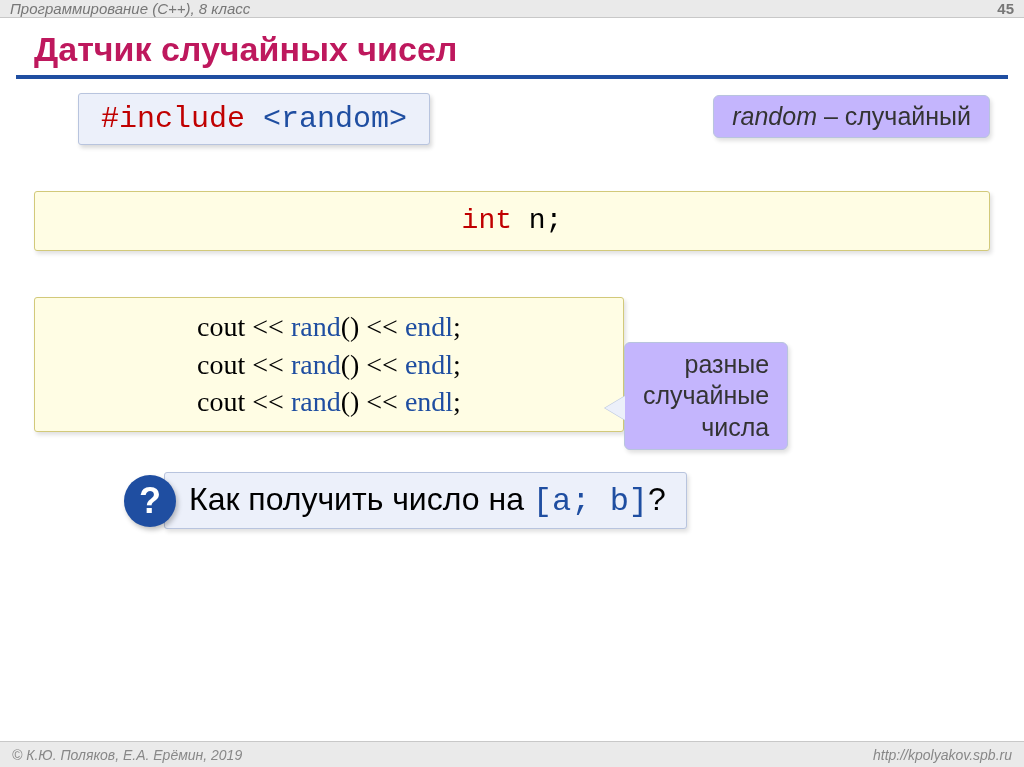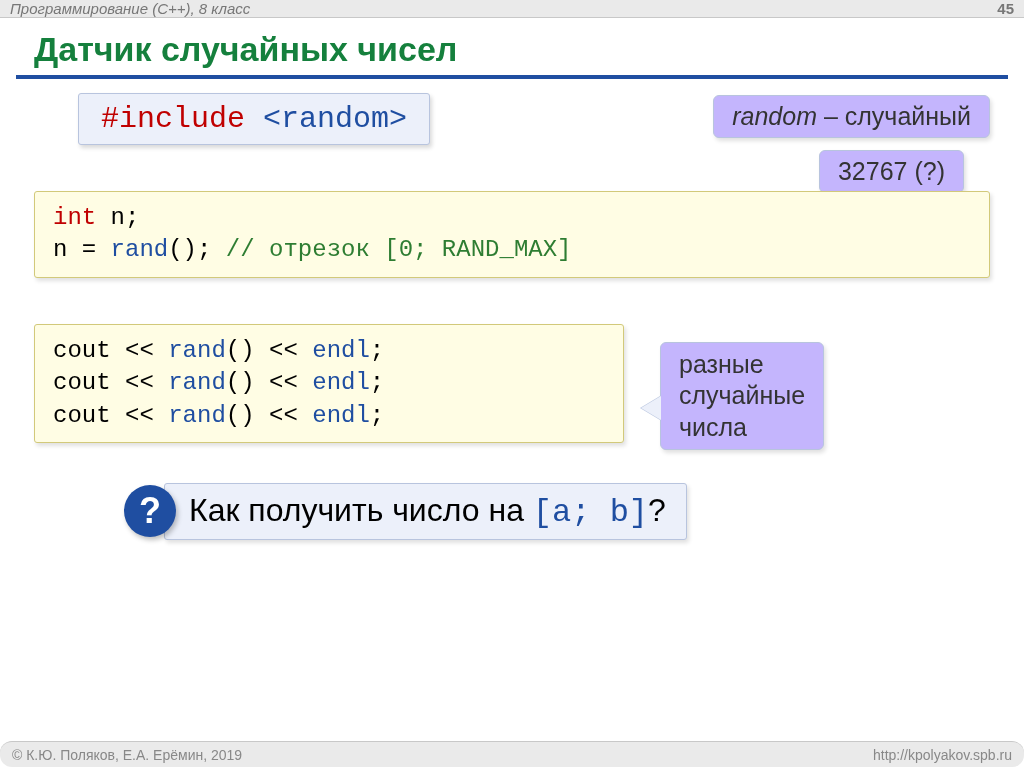--- a/index.html
+++ b/index.html
@@ -5,21 +5,21 @@
   * { box-sizing: border-box; margin: 0; padding: 0; }
   html, body { width: 1024px; height: 767px; font-family: Arial, sans-serif; background: #fff; }
   .slide { position: relative; width: 1024px; height: 767px; background: #fff; }
   .header-bar {
     height: 18px; background: #eaeaea; border-bottom: 1px solid #c8c8c8;
     display: flex; justify-content: space-between; align-items: center;
     padding: 0 10px; color: #777; font-size: 15px; font-style: italic;
   }
   .header-right { font-weight: bold; font-style: normal; font-size: 15px; color: #777; }
   .title {
-    font-size: 34px; font-weight: bold; color: #15803d; padding: 12px 34px 6px 34px;
+    font-size: 34px; font-weight: bold; color: #be185d; padding: 12px 34px 6px 34px;
   }
   .title-underline {
     margin: 0 16px 14px 16px; height: 4px; background: #1f4ea1;
   }
   .content { padding: 0 34px; }
   .row1 { display: flex; align-items: flex-start; gap: 20px; position: relative; padding-left: 44px; }
   .include-box {
     background: #ecf0fa; border: 1px solid #b8c4de; border-radius: 3px;
     padding: 8px 22px; font-family: "Courier New", monospace; font-size: 30px;
     box-shadow: 2px 3px 4px rgba(0,0,0,.15);
@@ -34,27 +34,27 @@
     box-shadow: 2px 3px 4px rgba(0,0,0,.12);
     position: relative;
   }
   .callout-rand { margin-left: auto; margin-top: 2px; }
   .callout-rand em { font-style: italic; }
   .callout-max {
     position: absolute; right: 60px; top: 150px;
   }
   .codeblock {
     background: #fffde4; border: 1px solid #d2c97a; border-radius: 3px;
-    padding: 10px 18px; font-family: "Courier New", monospace; font-size: 24px;
+    padding: 10px 18px; font-family: "Courier New", monospace; font-size: 28px;
     line-height: 1.35; box-shadow: 2px 3px 4px rgba(0,0,0,.12);
-    margin-top: 46px; position: relative;
+    margin-top: 46px; position: relative; text-align: center;
   }
-  .codeblock2 { width: 590px; }
+  .codeblock2 { width: 590px; font-family: Liberation Serif, serif; }
   .callout-diff {
-    position: absolute; left: 660px; top: 342px; text-align: left; line-height: 1.25;
+    position: absolute; left: 624px; top: 342px; text-align: right; line-height: 1.25;
   }
   .callout-diff::before {
     content: ""; position: absolute; left: -20px; top: 50%;
     border-right: 20px solid #ecf0fa; border-top: 12px solid transparent; border-bottom: 12px solid transparent;
     filter: drop-shadow(-1px 0 0 #b8c4de);
   }
   .question-row {
     display: flex; align-items: center; margin-top: 40px; margin-left: 90px; gap: 0;
   }
   .q-circle {
@@ -66,21 +66,21 @@
   .q-box {
     background: #ecf0fa; border: 1px solid #b8c4de; border-radius: 3px;
     padding: 8px 20px 8px 24px; font-size: 32px; color: #000;
     box-shadow: 2px 3px 4px rgba(0,0,0,.12);
   }
   .q-box .mono { font-family: "Courier New", monospace; color: #1f4ea1; }
   .footer-bar {
     position: absolute; bottom: 0; left: 0; right: 0; height: 26px;
     background: #eaeaea; border-top: 1px solid #c8c8c8;
     display: flex; justify-content: space-between; align-items: center;
-    padding: 0 12px; color: #888; font-size: 14px;  border-radius: 12px;
+    padding: 0 12px; color: #888; font-size: 14px; font-style: italic;
   }
 </style>
 </head>
 <body>
 
 <div class="slide">
 
   <div class="header-bar">
     <span>Программирование (C++), 8 класс</span>
     <span class="header-right">45</span>
@@ -93,28 +93,24 @@
 
     <div class="row1">
       <div class="include-box">
         <span class="kw-red">#include </span><span class="kw-blue">&lt;</span><span class="kw-blue">random</span><span class="kw-blue">&gt;</span>
       </div>
       <div class="callout callout-rand">
         <em>random</em><span> – случайный</span>
       </div>
     </div>
 
-    <div class="callout callout-max">32767 (?)</div>
 
     <div class="codeblock">
       <div>
         <span class="kw-red">int</span><span class="kw-black"> n;</span>
-      </div>
-      <div>
-        <span class="kw-black">n = </span><span class="kw-blue">rand</span><span class="kw-black">();   </span><span class="kw-green">// отрезок [0; RAND_MAX]</span>
       </div>
     </div>
 
     <div class="codeblock codeblock2">
       <div>
         <span class="kw-black">cout &lt;&lt; </span><span class="kw-blue">rand</span><span class="kw-black">() &lt;&lt; </span><span class="kw-blue">endl</span><span class="kw-black">;</span>
       </div>
       <div>
         <span class="kw-black">cout &lt;&lt; </span><span class="kw-blue">rand</span><span class="kw-black">() &lt;&lt; </span><span class="kw-blue">endl</span><span class="kw-black">;</span>
       </div>

